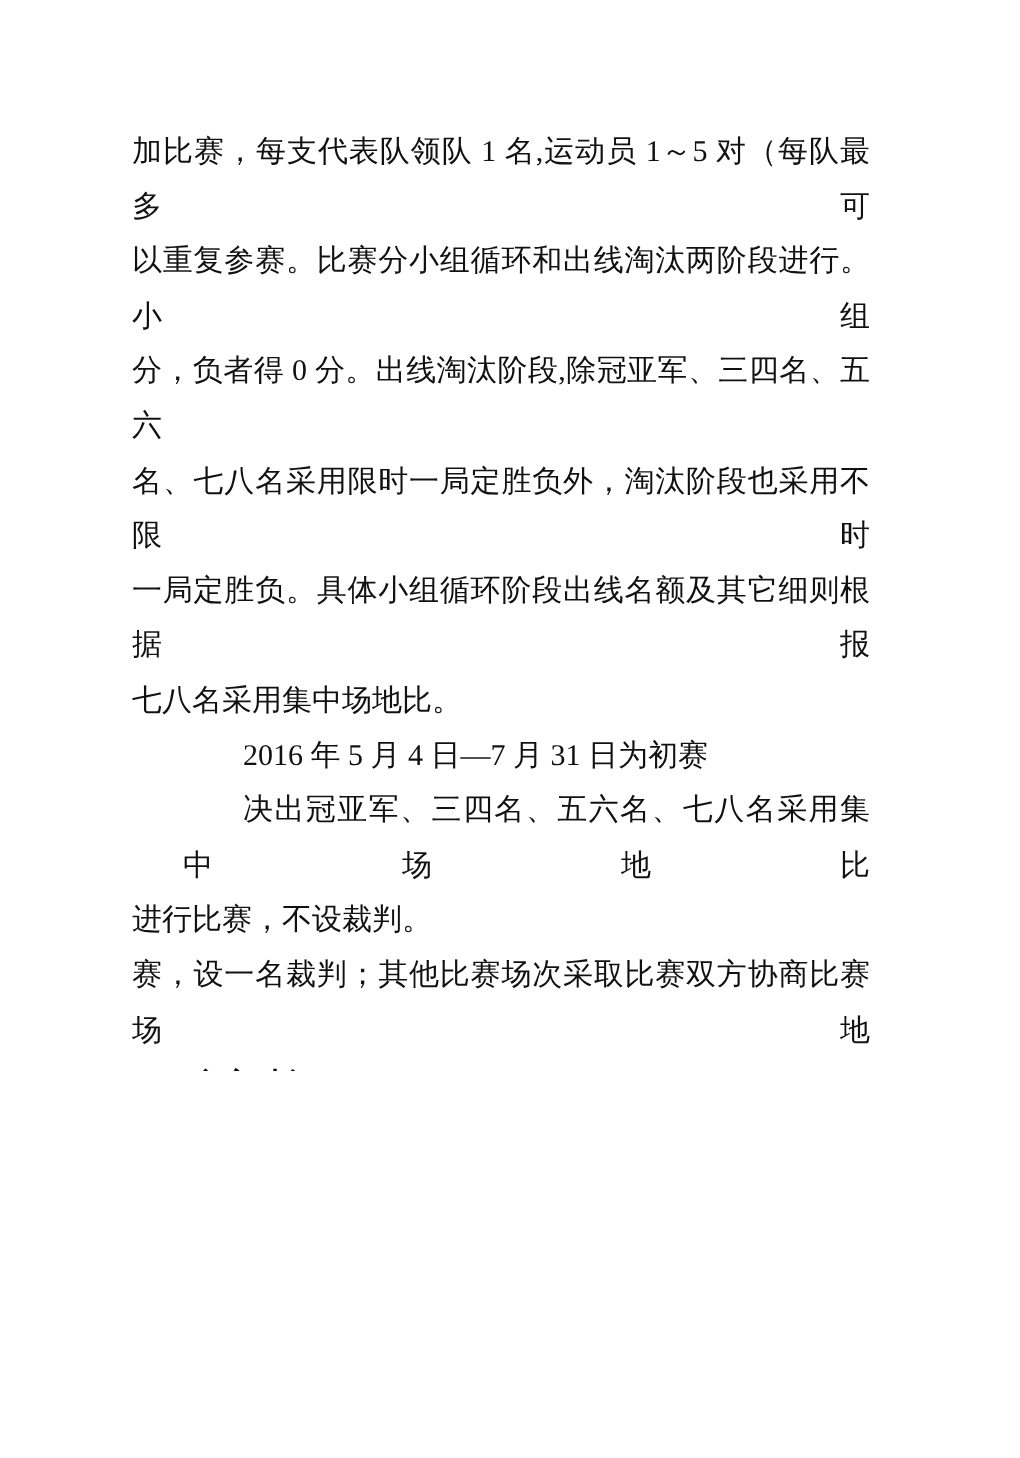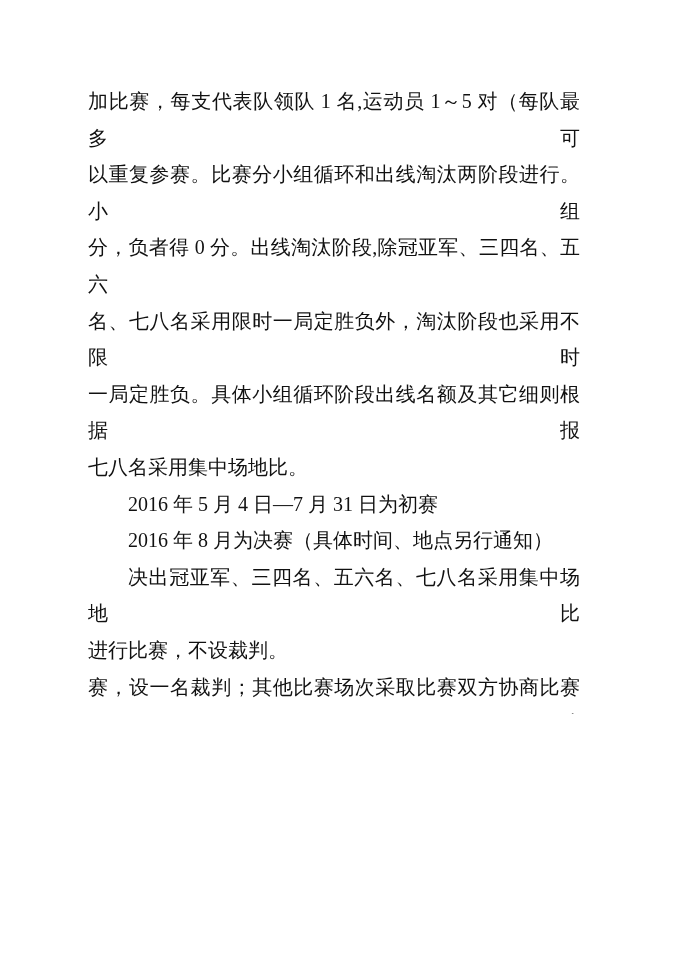--- a/index.html
+++ b/index.html
@@ -29,38 +29,38 @@
     white-space: nowrap;
     text-align: left;
   }
   .ln.j {
     white-space: normal;
     text-align: justify;
     text-align-last: justify;
   }
   .ln.indent {
     text-indent: 2em;
+    margin-left: 34px;
   }
   .ln.hd {
     font-weight: bold;
   }
 </style>
 </head>
 <body>
 
 <div class="page">
   <div class="textblock">
     <div class="ln j">加比赛，每支代表队领队 1 名,运动员 1～5 对（每队最多可</div>
     <div class="ln j">以重复参赛。比赛分小组循环和出线淘汰两阶段进行。小组</div>
     <div class="ln j">分，负者得 0 分。出线淘汰阶段,除冠亚军、三四名、五六</div>
     <div class="ln j">名、七八名采用限时一局定胜负外，淘汰阶段也采用不限时</div>
     <div class="ln j">一局定胜负。具体小组循环阶段出线名额及其它细则根据报</div>
     <div class="ln">七八名采用集中场地比。</div>
     <div class="ln indent">2016 年 5 月 4 日—7 月 31 日为初赛</div>
-    <div class="ln indent">2016 年 8 月为决赛（具体时间、地点另行通知）</div>
     <div class="ln indent j">决出冠亚军、三四名、五六名、七八名采用集中场地比</div>
     <div class="ln">进行比赛，不设裁判。</div>
     <div class="ln j">赛，设一名裁判；其他比赛场次采取比赛双方协商比赛场地</div>
     <div class="ln hd">四、参赛对象</div>
     <div class="ln indent">会员单位及上级业务指导单位</div>
 
   </div>
 </div>
 
 </body></html>

